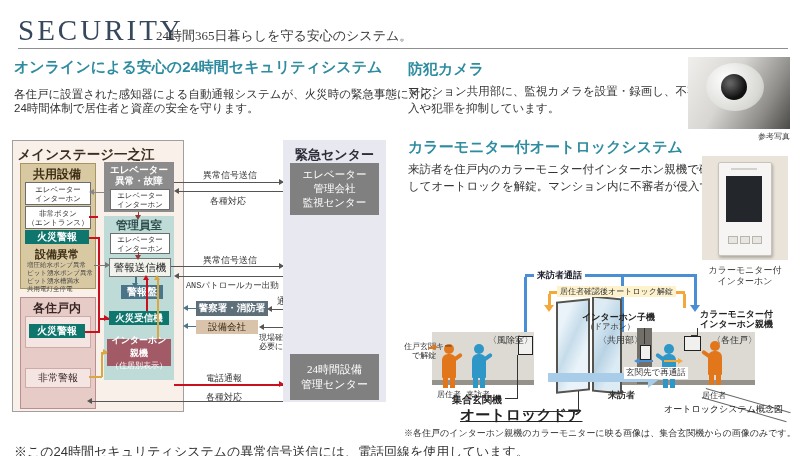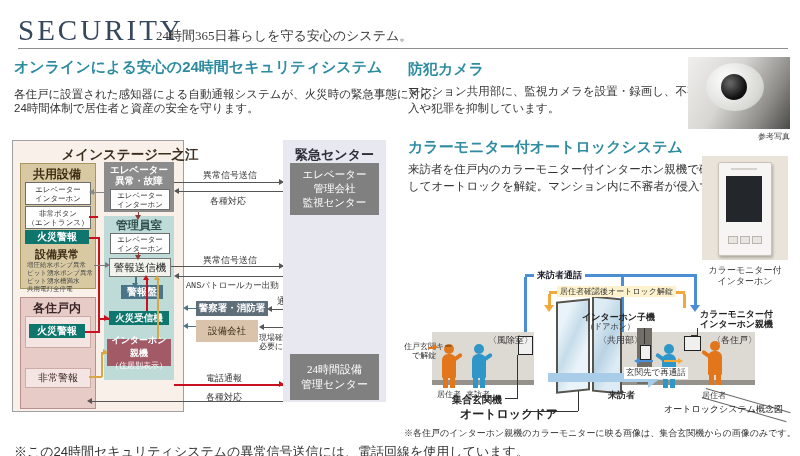--- a/index.html
+++ b/index.html
@@ -36,21 +36,21 @@
 
   <div class="lbl serif" style="left:18px;top:14px;font-size:29px;letter-spacing:3px;color:#37475c;">SECURITY</div>
   <div class="lbl serif" style="left:156px;top:27px;font-size:13px;color:#3a3a3a;">24時間365日暮らしを守る安心のシステム。</div>
   <div class="ln" style="left:18px;top:48px;width:770px;height:1px;background:#8f8f8f;"></div>
 
   <div class="lbl" style="left:14px;top:58px;font-size:15px;font-weight:bold;color:#2E8CA0;">オンラインによる安心の24時間セキュリティシステム</div>
   <div class="lbl" style="left:14px;top:87px;font-size:11.5px;">各住戸に設置された感知器による自動通報システムが、火災時の緊急事態に対応。</div>
   <div class="lbl" style="left:14px;top:101px;font-size:11.5px;">24時間体制で居住者と資産の安全を守ります。</div>
 
   <div class="abs" style="left:12px;top:140px;width:170px;height:270px;background:#f9f0ea;border:1px solid #a0a0a0;"></div>
-  <div class="lbl serif" style="left:12px;top:146px;width:148px;text-align:center;font-size:13.5px;font-weight:bold;color:#3c2e20;white-space:nowrap;margin-left:44px;">メインステージ一之江</div>
+  <div class="lbl serif" style="left:12px;top:146px;width:148px;text-align:center;font-size:13.5px;font-weight:bold;color:#3c2e20;white-space:nowrap;">メインステージ一之江</div>
 
   <div class="abs" style="left:20px;top:163px;width:74px;height:124px;background:#d8c9a2;border:1px solid #a8965f;"></div>
   <div class="lbl serif" style="left:20px;top:166px;width:74px;text-align:center;font-size:12px;font-weight:bold;color:#3c2c14;">共用設備</div>
   <div class="whitebox col" style="left:25px;top:182px;width:64px;height:21px;font-size:7.5px;line-height:9px;">
     <span>エレベーター</span>
     <span>インターホン</span>
   </div>
   <div class="whitebox col" style="left:25px;top:206px;width:64px;height:21px;font-size:7.5px;line-height:9px;">
     <span>非常ボタン</span>
     <span>（エントランス）</span>
@@ -130,21 +130,21 @@
   <div class="lbl" style="left:186px;top:280px;font-size:8.5px;font-family:Liberation Mono, monospace;">ANSパトロールカー出動</div>
 
   <div class="abs ctr" style="left:196px;top:301px;width:72px;height:15px;background:#5e6f7a;color:#fff;font-weight:bold;font-size:9.5px;">警察署・消防署</div>
   <div class="ln" style="left:186px;top:308px;width:10px;height:1px;background:#4a7589;"></div>
   <div class="tri tri-l" style="left:183px;top:305px;border-right-color:#4a7589;"></div>
   <div class="ln" style="left:313px;top:286px;width:1px;height:23px;"></div>
   <div class="ln" style="left:270px;top:309px;width:44px;height:1px;"></div>
   <div class="tri tri-l" style="left:267px;top:306px;"></div>
   <div class="lbl" style="left:277px;top:295px;font-size:9px;">通報</div>
 
-  <div class="abs ctr" style="left:196px;top:320px;width:62px;height:22px;background:#d9c3ab;color:#3c2c18;font-size:9.5px;">設備会社</div>
+  <div class="abs ctr" style="left:196px;top:320px;width:62px;height:14px;background:#d9c3ab;color:#3c2c18;font-size:9.5px;">設備会社</div>
   <div class="ln" style="left:186px;top:326px;width:10px;height:1px;background:#4a7589;"></div>
   <div class="tri tri-l" style="left:183px;top:323px;border-right-color:#4a7589;"></div>
   <div class="ln" style="left:262px;top:327px;width:21px;height:1px;"></div>
   <div class="tri tri-l" style="left:259px;top:324px;"></div>
   <div class="lbl" style="left:259px;top:332px;font-size:8px;">現場確認の上</div>
   <div class="lbl" style="left:259px;top:341px;font-size:8px;">必要に応じ通報</div>
 
   <div class="ln" style="left:352px;top:288px;width:1px;height:64px;"></div>
   <div class="tri tri-d" style="left:349px;top:350px;"></div>
   <div class="ln" style="left:360px;top:290px;width:1px;height:64px;"></div>
@@ -256,21 +256,21 @@
       <span class="p-leg1"></span>
       <span class="p-leg2"></span>
       <span class="p-arm arm-l"></span>
   </div>
   <div class="lbl" style="left:437px;top:389px;font-size:8px;z-index:4;">居住者</div>
   <div class="lbl" style="left:466px;top:389px;font-size:8px;z-index:4;">来訪者</div>
 
   <div class="lbl" style="left:452px;top:393px;font-size:10px;font-weight:bold;color:#222;z-index:4;">集合玄関機</div>
   <div class="ln" style="left:505px;top:398px;width:12px;height:1px;background:#333;z-index:4;"></div>
   <div class="ln" style="left:517px;top:355px;width:1px;height:44px;background:#333;z-index:4;"></div>
-  <div class="lbl" style="left:460px;top:406px;font-size:12px;font-weight:bold;color:#222;z-index:4;">オートロックドア</div>
+  <div class="lbl" style="left:460px;top:406px;font-size:15px;font-weight:bold;color:#222;z-index:4;text-decoration:underline;">オートロックドア</div>
   <div class="ln" style="left:523px;top:411px;width:55px;height:1px;background:#333;z-index:4;"></div>
   <div class="ln" style="left:578px;top:391px;width:1px;height:20px;background:#333;z-index:4;"></div>
 
   <div class="lbl" style="left:582px;top:311px;font-size:9px;font-weight:bold;color:#222;z-index:4;">インターホン子機</div>
   <div class="lbl" style="left:586px;top:321px;font-size:8px;z-index:4;">（ドアホン）</div>
   <div class="ln" style="left:644px;top:328px;width:1px;height:16px;background:#333;z-index:4;"></div>
 
   <div class="lbl" style="left:700px;top:308px;font-size:9px;font-weight:bold;color:#222;z-index:4;">カラーモニター付</div>
   <div class="lbl" style="left:700px;top:318px;font-size:9px;font-weight:bold;color:#222;z-index:4;">インターホン親機</div>
   <div class="ln" style="left:697px;top:328px;width:1px;height:8px;background:#333;z-index:4;"></div>

